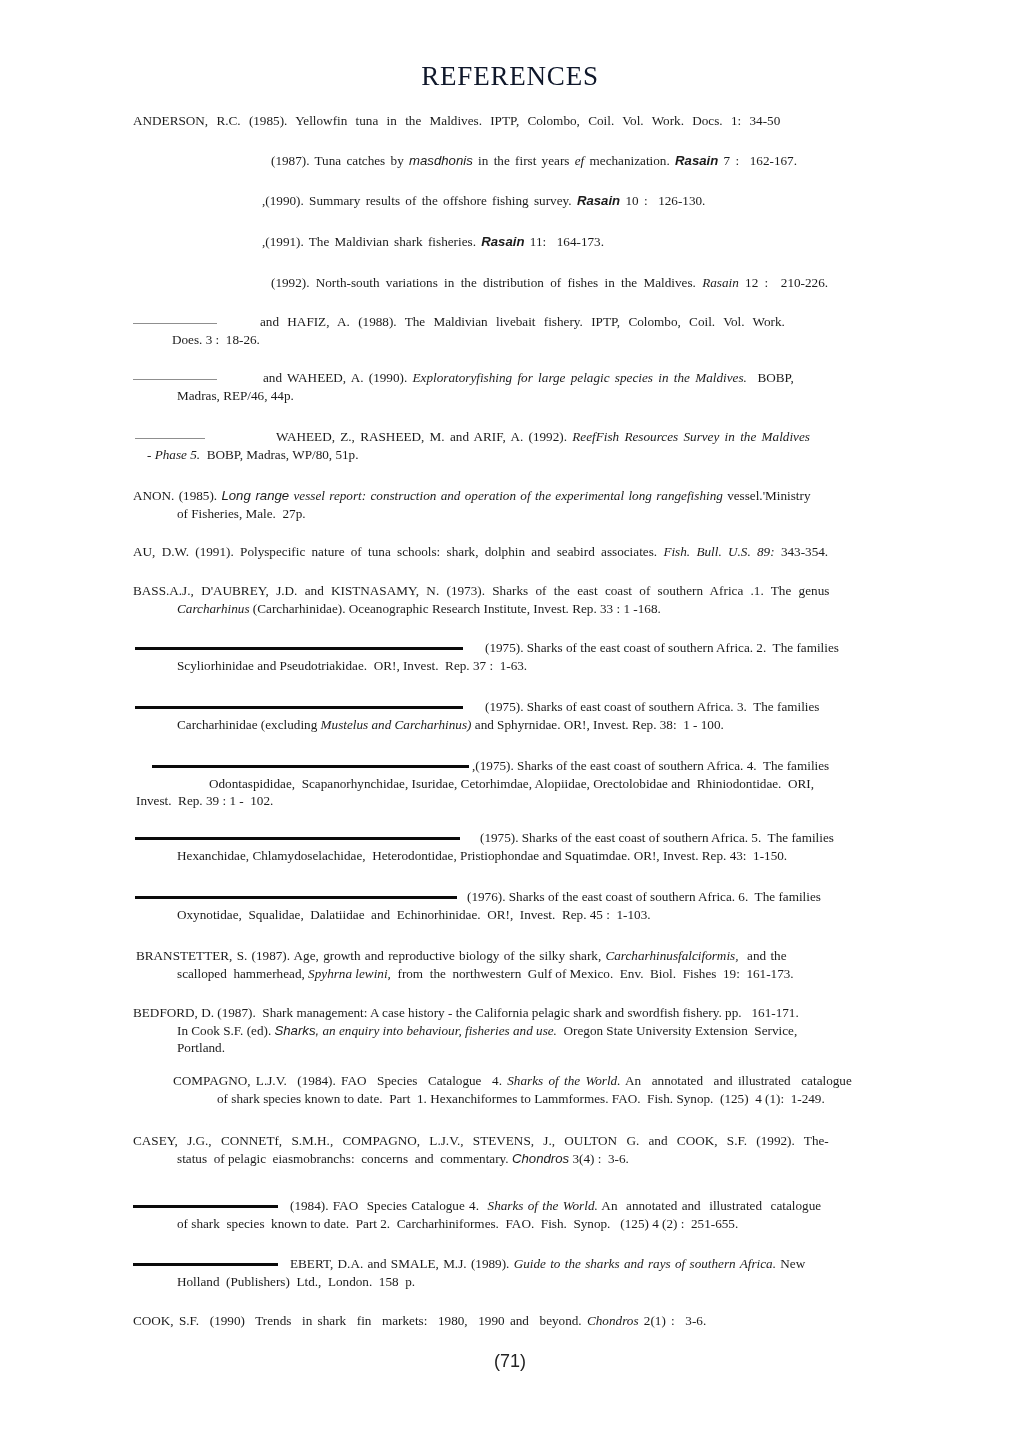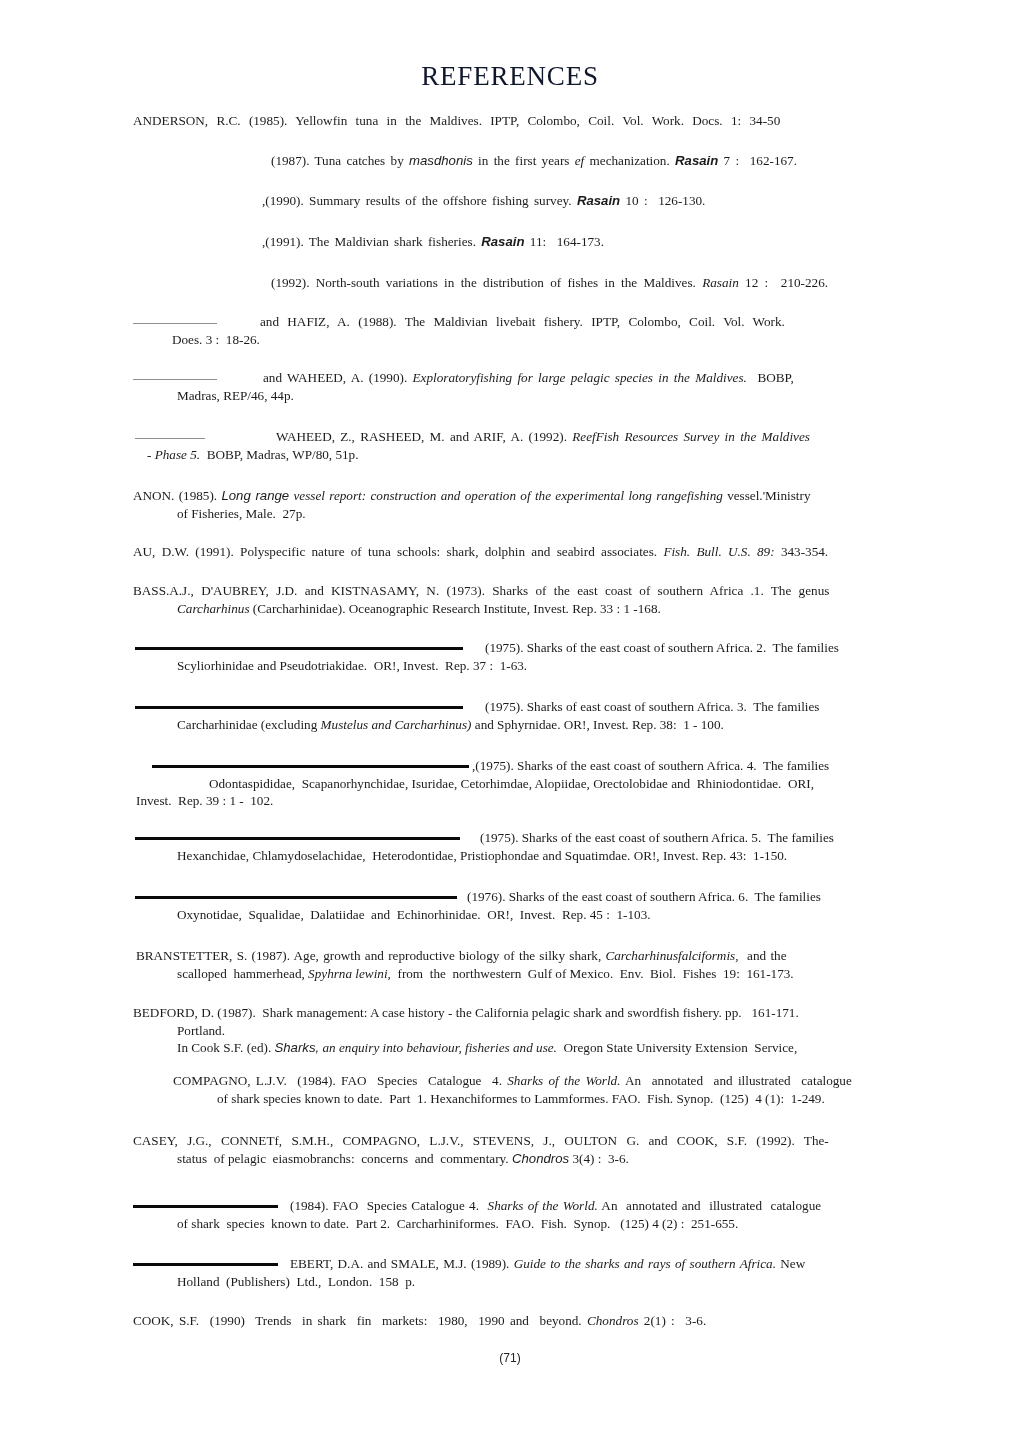--- a/index.html
+++ b/index.html
@@ -38,21 +38,21 @@
     vertical-align:2px;
   }
   .rule-thick{height:3.5px;background:#0a0a0a;}
   .rule-short{height:3.5px;background:#0a0a0a;}
   .rule-thin{height:1.3px;background:#8f8f8f;}
   #page-number{
     position:absolute;
     top:1351px;left:0;width:100%;
     text-align:center;
     font-family:"Liberation Sans", sans-serif;
-    font-size:12px;
+    font-size:18px;
     color:#222;
   }
 </style>
 </head>
 <body>
 
 <div id="page">
   <div id="doc-title">REFERENCES</div>
   <div id="refs">
       <div class="ref" style="top: 112px;">
@@ -113,22 +113,22 @@
       <div class="ref" style="top: 888px;">
         <div class="line" style="word-spacing: 0px;"><span class="rule rule-thick" style="margin-left: 135px; width: 322px; margin-right: 10px;"></span><span class="seg-plain">(1976). Sharks of the east coast of southern Africa. 6.  The families</span></div>
         <div class="line" style="padding-left: 177px;"><span class="seg-plain">Oxynotidae,  Squalidae,  Dalatiidae  and  Echinorhinidae.  OR!,  Invest.  Rep. 45 :  1-103.</span></div>
       </div>
       <div class="ref" style="top: 947px;">
         <div class="line" style="word-spacing: 1px; padding-left: 136px;"><span class="seg-plain">BRANSTETTER, S. (1987). Age, growth and reproductive biology of the silky shark, </span><span class="seg-italic">Carcharhinusfalciformis,</span><span class="seg-plain">  and the</span></div>
         <div class="line" style="padding-left: 177px;"><span class="seg-plain">scalloped  hammerhead, </span><span class="seg-italic">Spyhrna lewini,</span><span class="seg-plain">  from  the  northwestern  Gulf of Mexico.  Env.  Biol.  Fishes  19:  161-173.</span></div>
       </div>
       <div class="ref" style="top: 1004px;">
         <div class="line" style="word-spacing: 0px; padding-left: 133px;"><span class="seg-plain">BEDFORD, D. (1987).  Shark management: A case history - the California pelagic shark and swordfish fishery. pp.   161-171.</span></div>
+        <div class="line" style="padding-left: 177px;"><span class="seg-plain">In Cook S.F. (ed). </span><span class="seg-sansitalic">Sharks,</span><span class="seg-italic"> an enquiry into behaviour, fisheries and use.</span><span class="seg-plain">  Oregon State University Extension  Service,</span></div>
         <div class="line" style="padding-left: 177px;"><span class="seg-plain">Portland.</span></div>
-        <div class="line" style="padding-left: 177px;"><span class="seg-plain">In Cook S.F. (ed). </span><span class="seg-sansitalic">Sharks,</span><span class="seg-italic"> an enquiry into behaviour, fisheries and use.</span><span class="seg-plain">  Oregon State University Extension  Service,</span></div>
       </div>
       <div class="ref" style="top: 1132px;">
         <div class="line" style="word-spacing: 6px; padding-left: 133px;"><span class="seg-plain">CASEY, J.G., CONNETf, S.M.H., COMPAGNO, L.J.V., STEVENS, J., OULTON G. and COOK, S.F. (1992). The-</span></div>
         <div class="line" style="padding-left: 177px;"><span class="seg-plain">status  of pelagic  eiasmobranchs:  concerns  and  commentary. </span><span class="seg-sansitalic">Chondros</span><span class="seg-plain"> 3(4) :  3-6.</span></div>
       </div>
       <div class="ref" style="top: 1072px; margin-left: 40px;">
         <div class="line" style="word-spacing: 2px; padding-left: 133px;"><span class="seg-plain">COMPAGNO, L.J.V.  (1984). FAO  Species  Catalogue  4. </span><span class="seg-italic">Sharks of the World.</span><span class="seg-plain"> An  annotated  and illustrated  catalogue</span></div>
         <div class="line" style="padding-left: 177px;"><span class="seg-plain">of shark species known to date.  Part  1. Hexanchiformes to Lammformes. FAO.  Fish. Synop.  (125)  4 (1):  1-249.</span></div>
       </div>
       <div class="ref" style="top: 1197px;">

